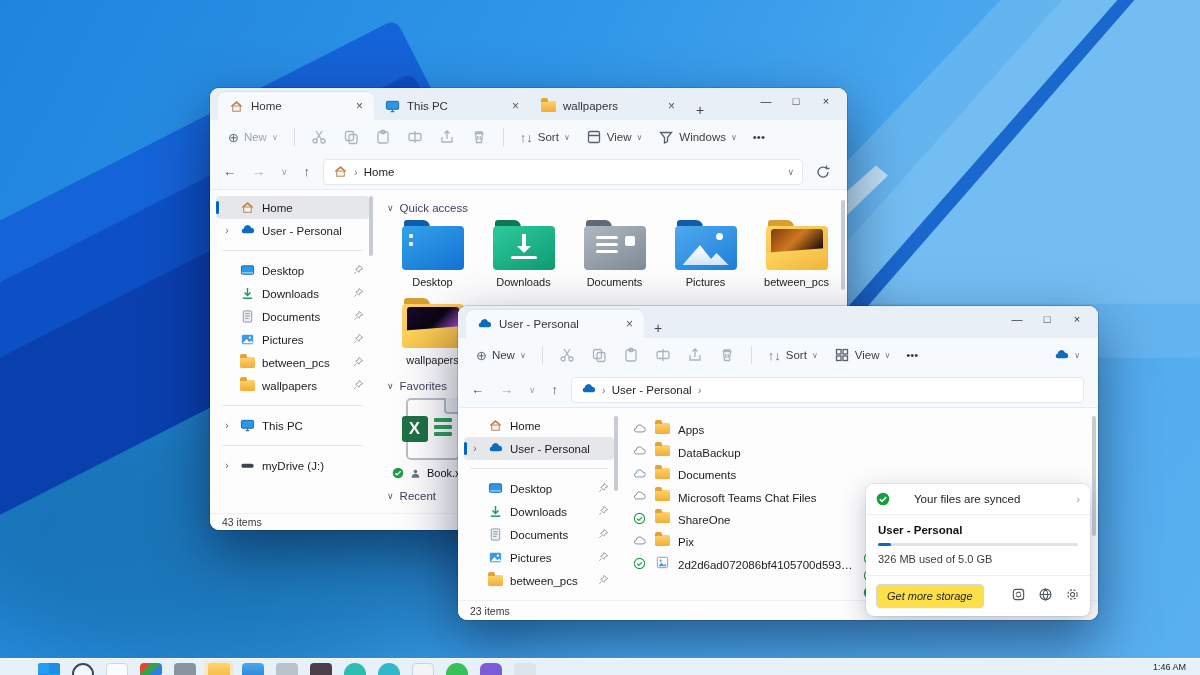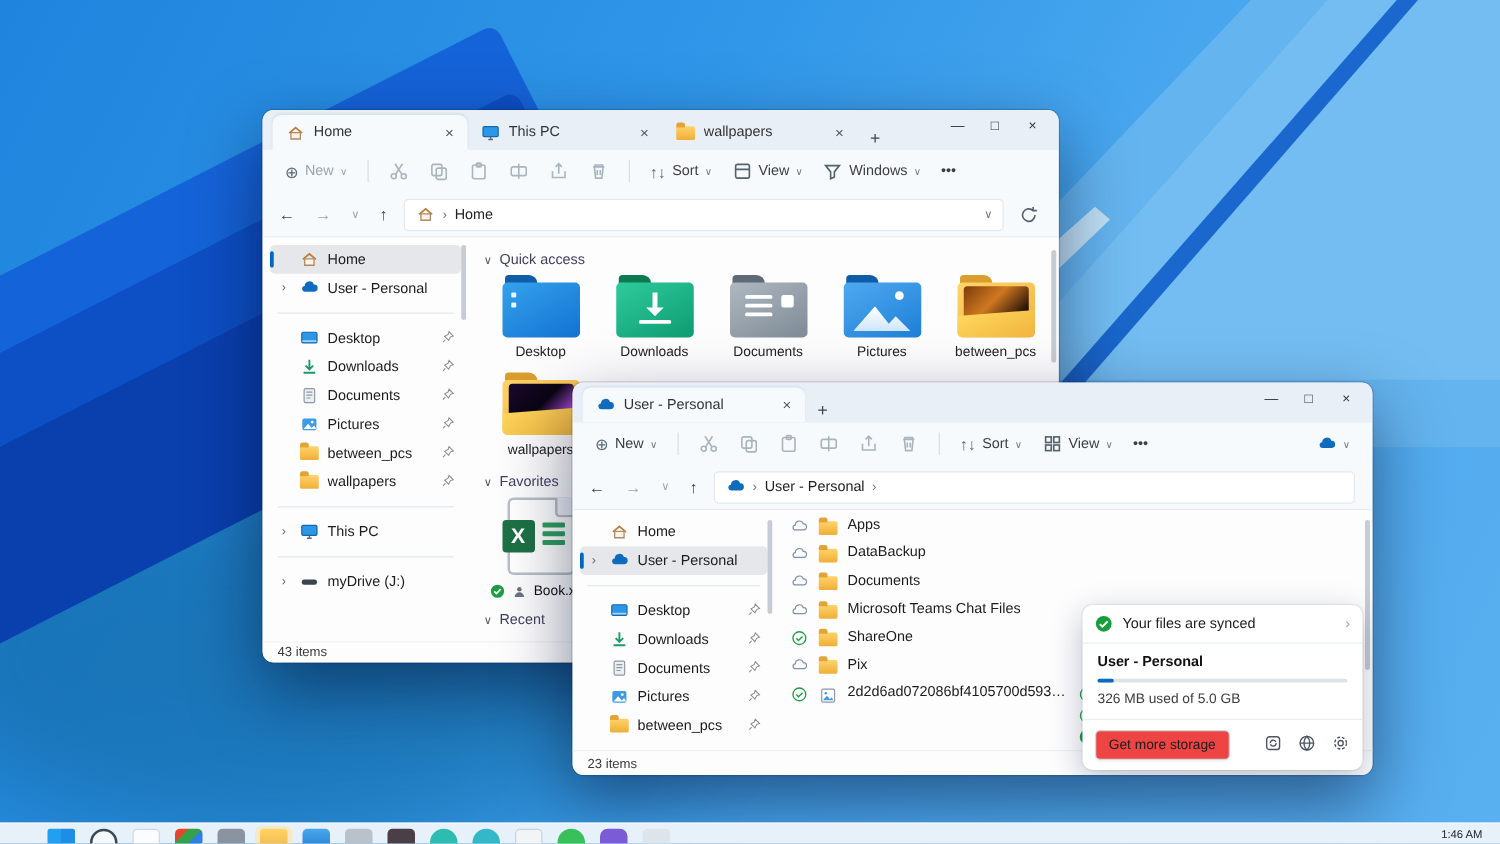--- a/index.html
+++ b/index.html
@@ -117,40 +117,40 @@
   .mi svg { width:15px; height:15px; }
   .mfold { position:relative; width:15px; height:11px; background:linear-gradient(#ffd36b,#f0ae38); border-radius:1.5px; }
   .mfold::before { content:""; position:absolute; top:-3px; left:0; width:7px; height:4px; background:#e2a436; border-radius:2px 2px 0 0; }
   .st { width:14px; height:14px; flex:0 0 14px; display:inline-flex; align-items:center; justify-content:center; }
 
   
   .filecols { flex:1 1 auto; display:flex; padding:6px 6px 0 10px; min-width:0; }
   .fcol { display:flex; flex-direction:column; }
   .fcol1 { width:230px; flex:0 0 230px; }
   .fcol2 { flex:1 1 auto; }
-  .frow { display:flex; align-items:flex-start; gap:8px; height:22.4px; font-size:11.5px; color:#1c1c1c; padding-left:4px; border-radius:3px; }
+  .frow { display:flex; align-items:flex-end; gap:8px; height:22.4px; font-size:11.5px; color:#1c1c1c; padding-left:4px; border-radius:3px; }
   .frow .fname { white-space:nowrap; overflow:hidden; text-overflow:ellipsis; }
 
   .statusbar { flex:0 0 17px; display:flex; align-items:center; background:#fdfdfe; padding:0 12px; font-size:10.5px; color:#3a3a3a; border-top:1px solid #eef1f4; }
   .statusbar .spacer { flex:1; }
   .view-toggles { display:flex; gap:10px; }
   .view-toggles svg { stroke:#6b7480; fill:none; stroke-width:1.3; }
 
   
   .flyout { position:absolute; right:8px; top:76px; width:224px; background:#fff; border-radius:8px;
     box-shadow:0 8px 26px rgba(0,20,60,.25), 0 0 0 1px rgba(0,0,0,.06); z-index:5; overflow:hidden; }
-  .fly-row1 { display:flex; align-items:center; gap:8px; padding:8px 10px; font-size:11.5px; color:#1c1c1c; border-bottom:1px solid #eceff2; }
+  .fly-row1 { display:flex; align-items:center; gap:24px; padding:8px 10px; font-size:11.5px; color:#1c1c1c; border-bottom:1px solid #eceff2; }
   .fly-row1 .spacer { flex:1; }
   .fly-acct { padding:9px 12px 10px 12px; border-bottom:1px solid #eceff2; }
   .fly-acct .acct-name { font-size:11.5px; font-weight:bold; color:#111; margin-bottom:7px; }
   .prog { height:3px; background:#dfe3e8; border-radius:2px; margin-bottom:7px; position:relative; }
   .prog .fill { position:absolute; left:0; top:0; bottom:0; width:6.5%; background:#0b6ac2; border-radius:2px; }
   .fly-acct .storage { font-size:11px; color:#3c3c3c; }
   .fly-foot { display:flex; align-items:center; padding:8px 10px; gap:8px; }
-  .btn-storage { font-size:11px; color:#1c1c1c; background:#ef4444; border:1px solid #d2d7dc; border-radius:4px; padding:5px 10px; font-family:inherit; box-shadow:0 1px 1px rgba(0,0,0,.05); }
+  .btn-storage { font-size:11px; color:#1c1c1c; background:#fde047; border:1px solid #d2d7dc; border-radius:4px; padding:5px 10px; font-family:inherit; box-shadow:0 1px 1px rgba(0,0,0,.05);font-style:italic; }
   .fly-icons { display:flex; gap:12px; margin-left:auto; }
   .fly-icons svg { stroke:#4d565f; fill:none; stroke-width:1.2; }
 
   
   .taskbar { position:absolute; left:0; right:0; bottom:0; height:17px; background:#e7f1fa; border-top:1px solid rgba(255,255,255,.6); z-index:10; overflow:hidden; }
   .tk { position:absolute; top:4px; width:22px; height:22px; border-radius:4px; }
   .tk-hl { position:absolute; top:2px; width:30px; height:26px; border-radius:5px; background:#f6e9c8; }
   .tk-win { background:conic-gradient(#1d8de6 0 25%, #22a0f0 0 50%, #1d8de6 0 75%, #22a0f0 0); border-radius:2px; }
   .tk-circle { border-radius:50%; }
   .clock { position:absolute; right:14px; top:3px; font-size:9px; color:#223; text-align:right; line-height:10px; }

